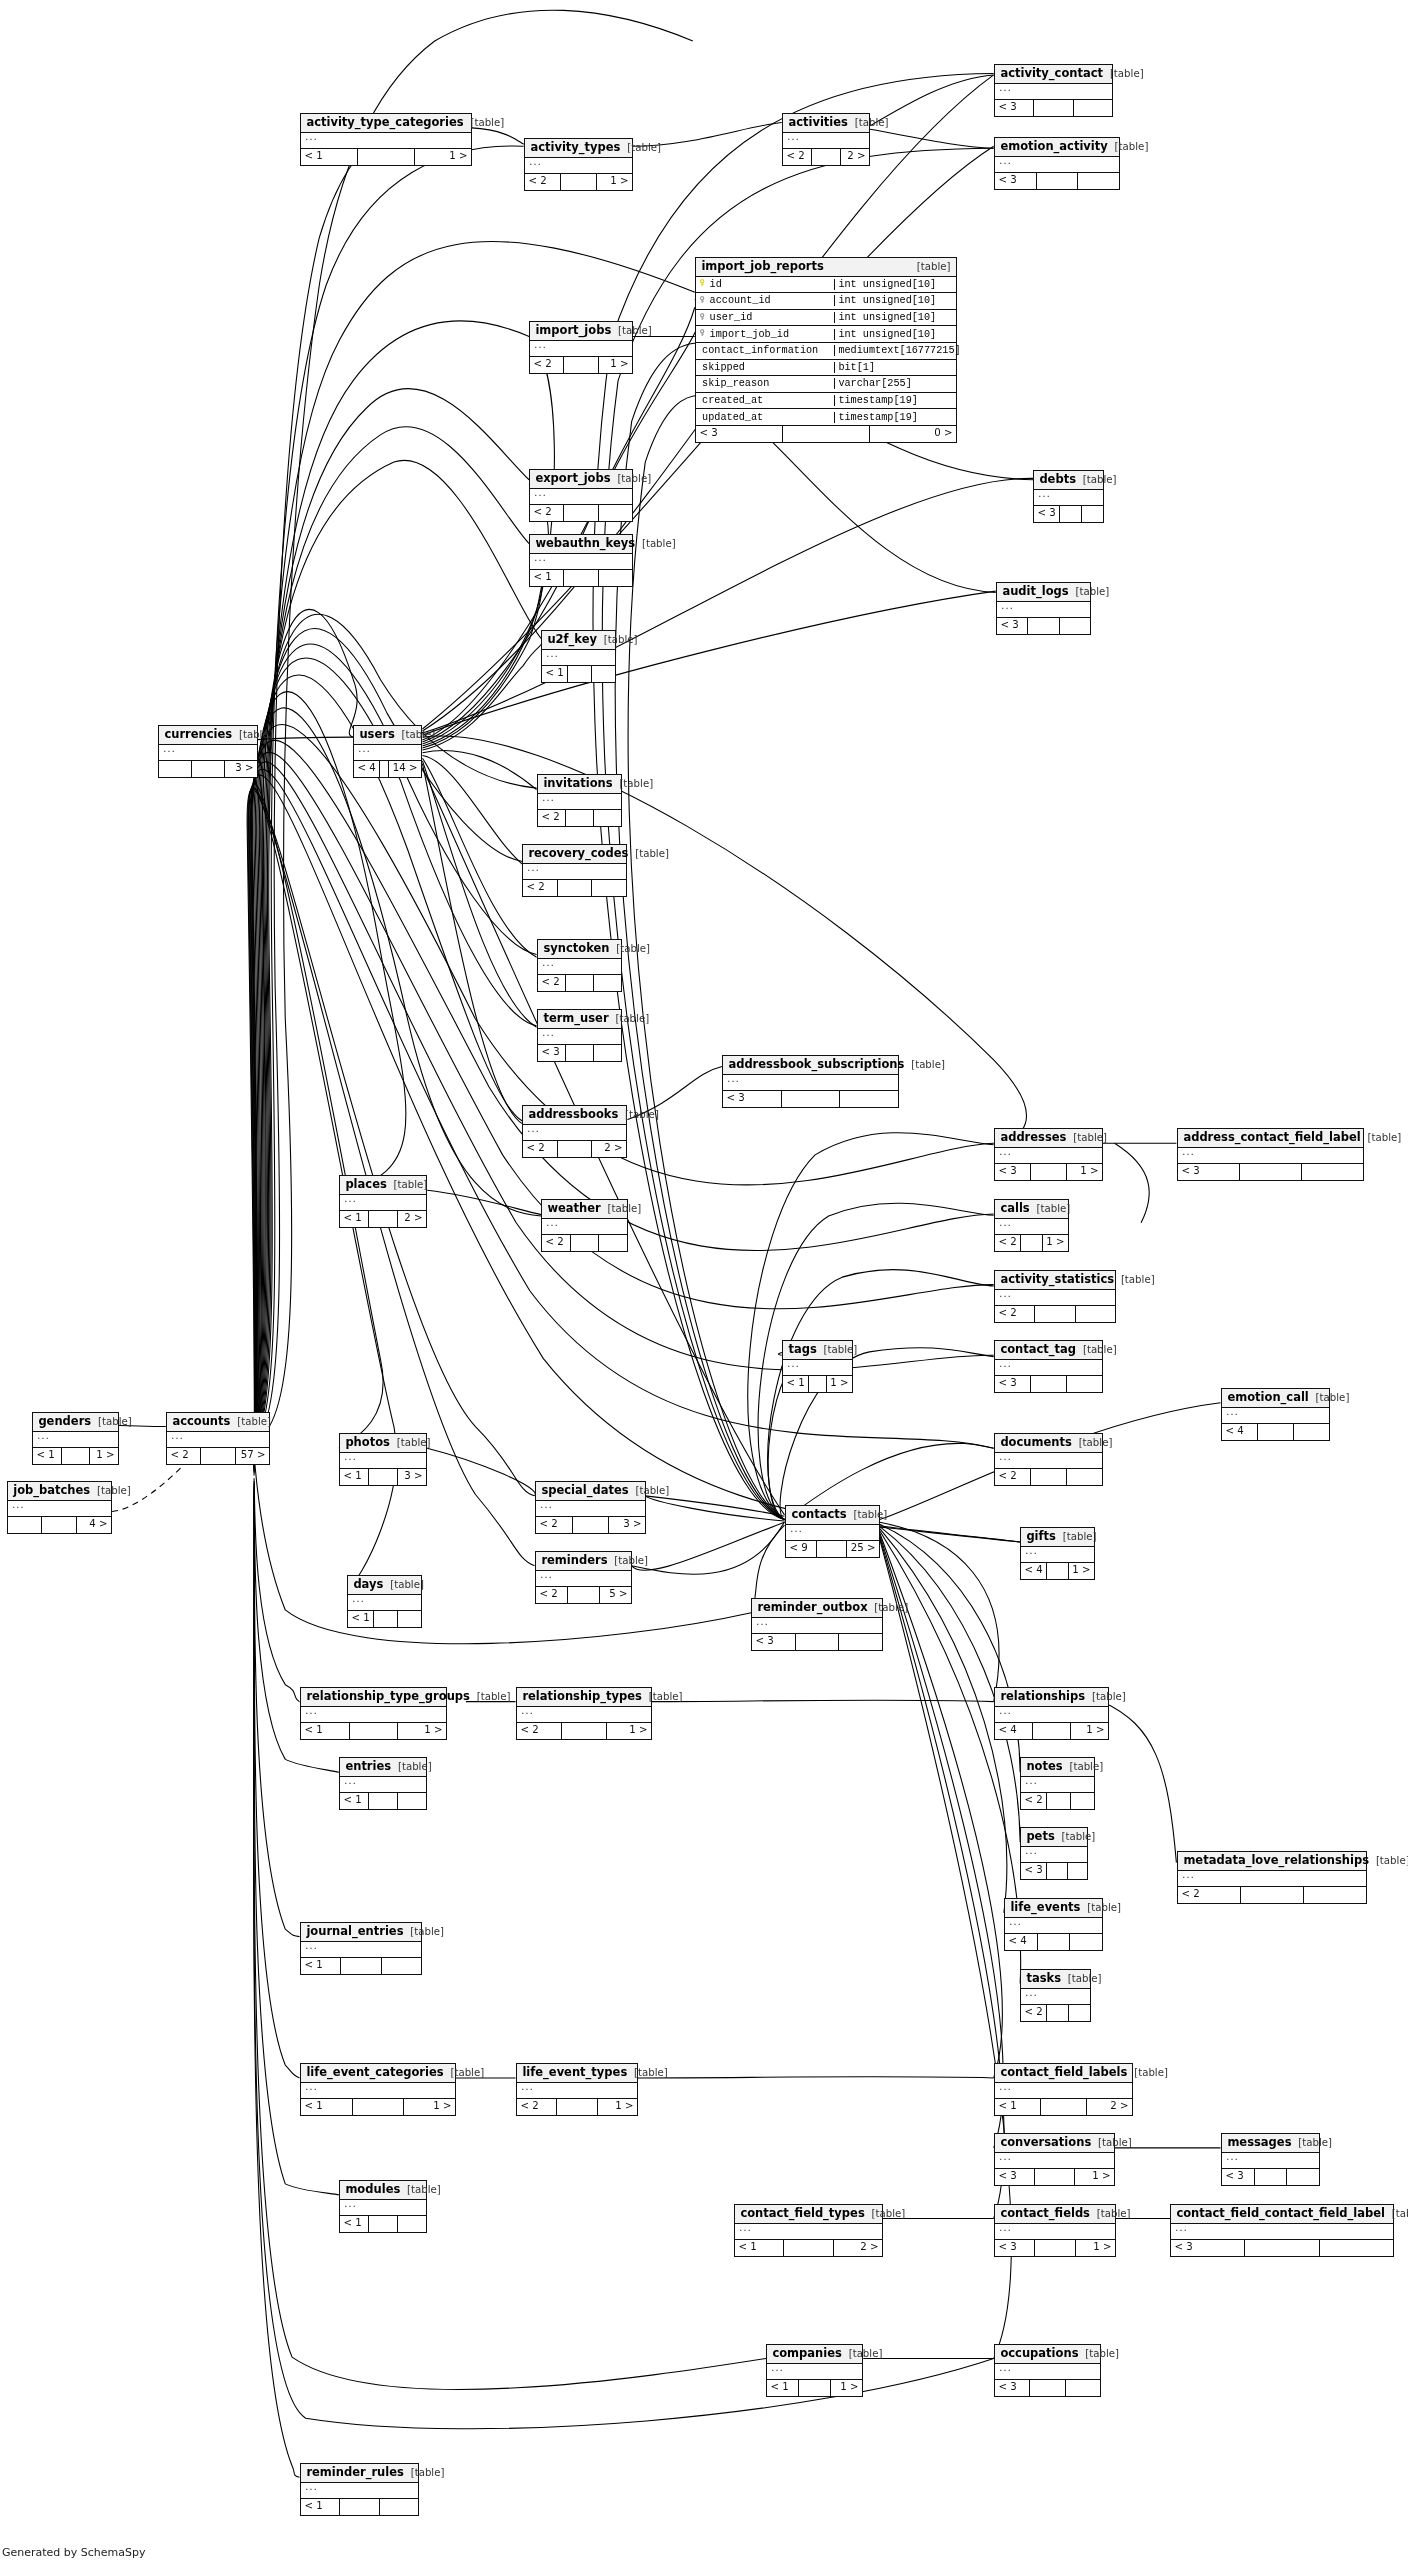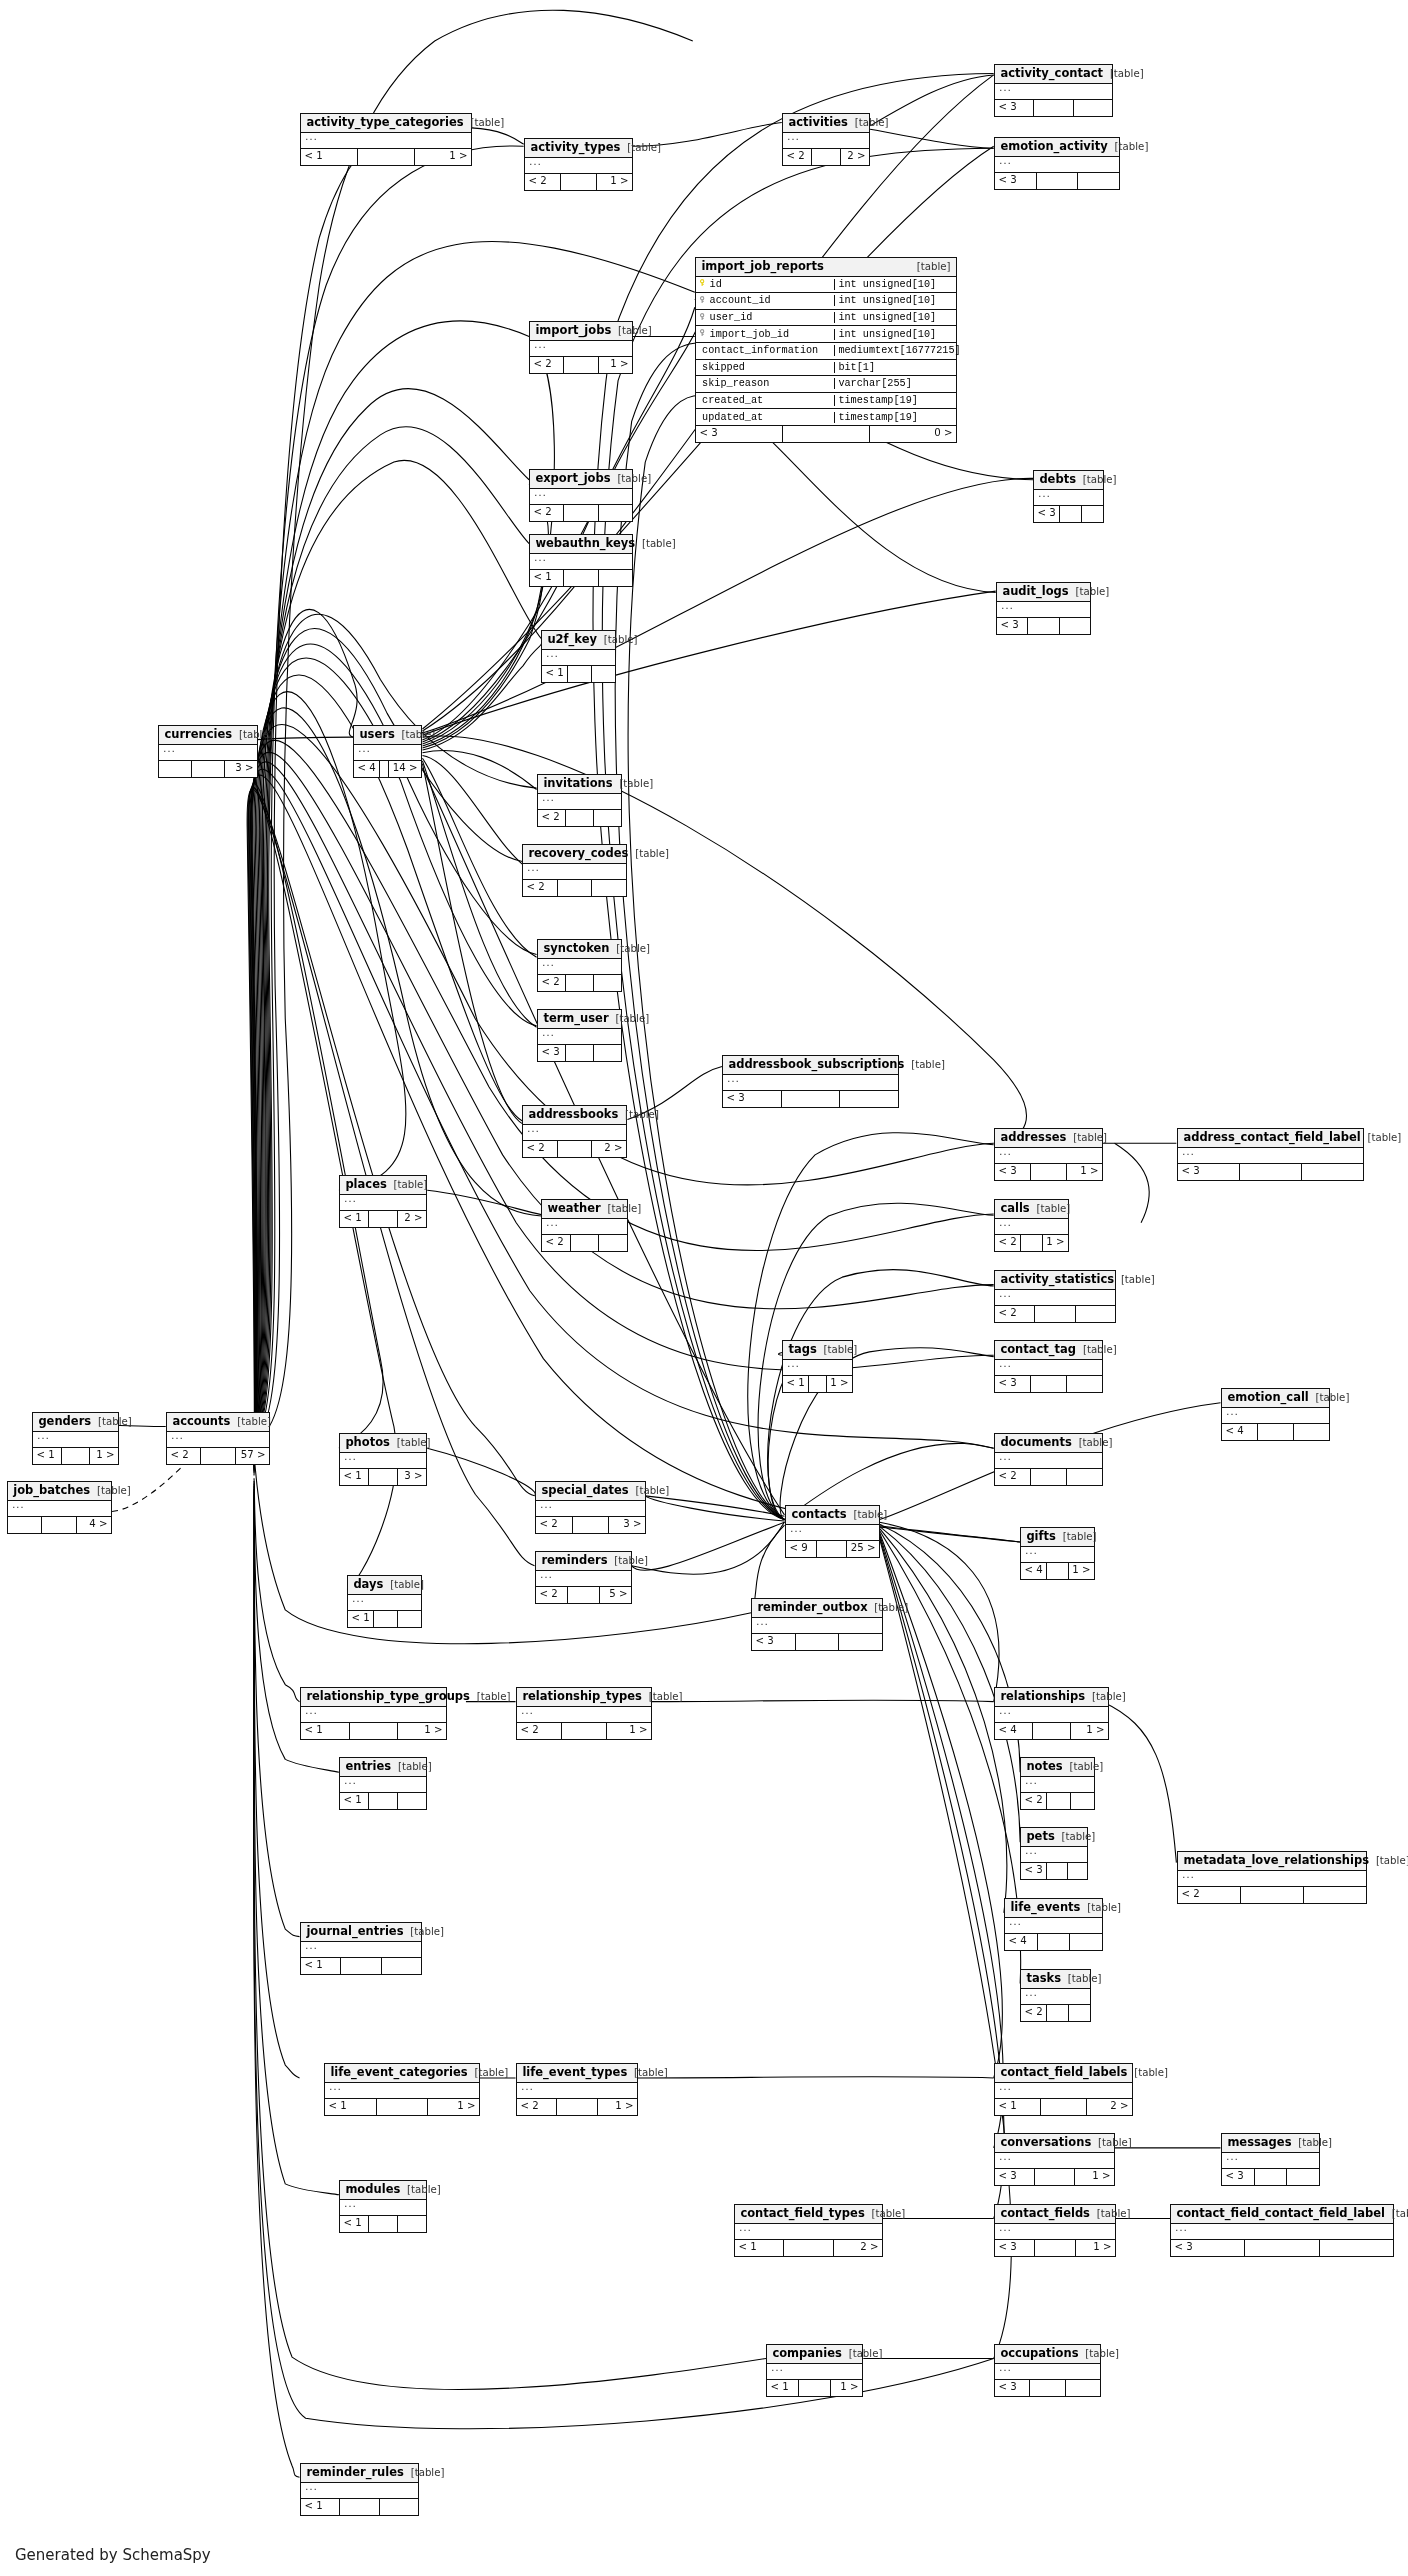--- a/index.html
+++ b/index.html
@@ -19,21 +19,21 @@
   .tbl .foot > div:last-child{border-right:0;text-align:right;}
   .tbl .foot > div.c0{text-align:left;}
   
   .tbl.expanded .rows{}
   .tbl.expanded .row{display:flex;border-bottom:0.7px solid #111;height:15.6px;align-items:center;font-family:Liberation Mono, monospace;}
   .tbl.expanded .row .cname{flex:0 0 139px;font-size:10.2px;padding-left:2.7px;display:flex;
                             align-items:center;gap:3.4px;box-sizing:border-box;border-right:0.7px solid #111;}
   .tbl.expanded .row .ctype{flex:1 1 auto;font-size:10.2px;padding-left:3.4px;white-space:nowrap;}
   .keyico{width:7.5px;height:7.5px;flex:0 0 7.5px;display:inline-block;}
   .pad{flex:0 0 7.5px;}
-  .footer{position:absolute;left:15px;top:2546px;font-size:15px;color:#222;}
+  .footer{position:absolute;left:2px;top:2546px;font-size:11px;color:#222;}
 </style>
 </head>
 <body>
 
 <div id="canvas">
   <svg id="edges" viewBox="0 0 2073 3792" xmlns="http://www.w3.org/2000/svg">
     <g fill="none" stroke="#000" stroke-width="1.6">
 
       <path d="M374,2118 C430,2110 440,1900 420,1500 C410,1100 430,700 470,420 C500,230 560,120 640,60 C760,-10 900,10 1020,60"></path>
       <path d="M374,2120 C420,2100 415,1800 405,1450 C398,1000 420,560 470,350 C520,180 620,140 694,185"></path>
@@ -823,21 +823,21 @@
       </div>
       <div class="body">
         <div class="ell">...</div>
       </div>
       <div class="foot">
         <div class="c0">&lt; 2</div>
         <div></div>
         <div></div>
       </div>
     </div>
-    <div class="tbl" style="left: 300px; top: 2063px; width: 156px; margin-left: 24px;">
+    <div class="tbl" style="left: 300px; top: 2063px; width: 156px;">
       <div class="hdr">
         <span class="nm">life_event_categories</span>
         <span class="tag">[table]</span>
       </div>
       <div class="body">
         <div class="ell">...</div>
       </div>
       <div class="foot">
         <div class="c0">&lt; 1</div>
         <div></div>

